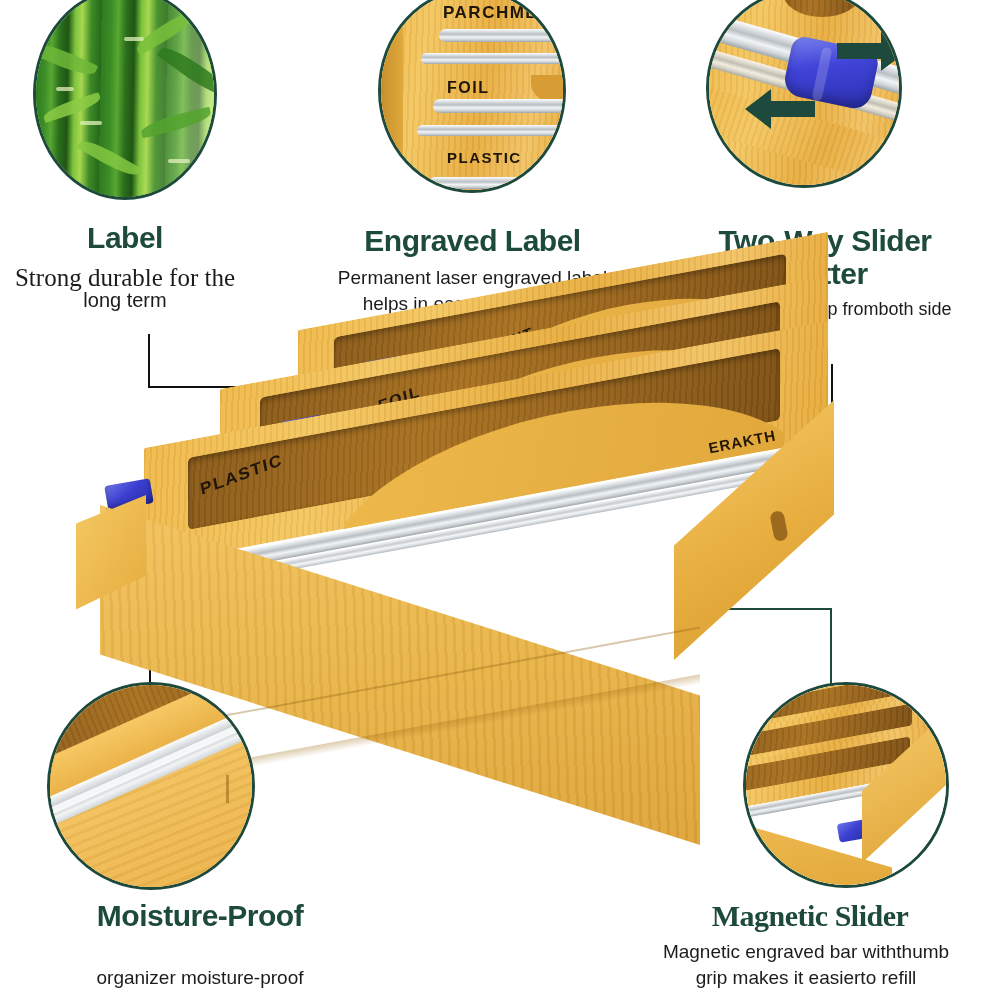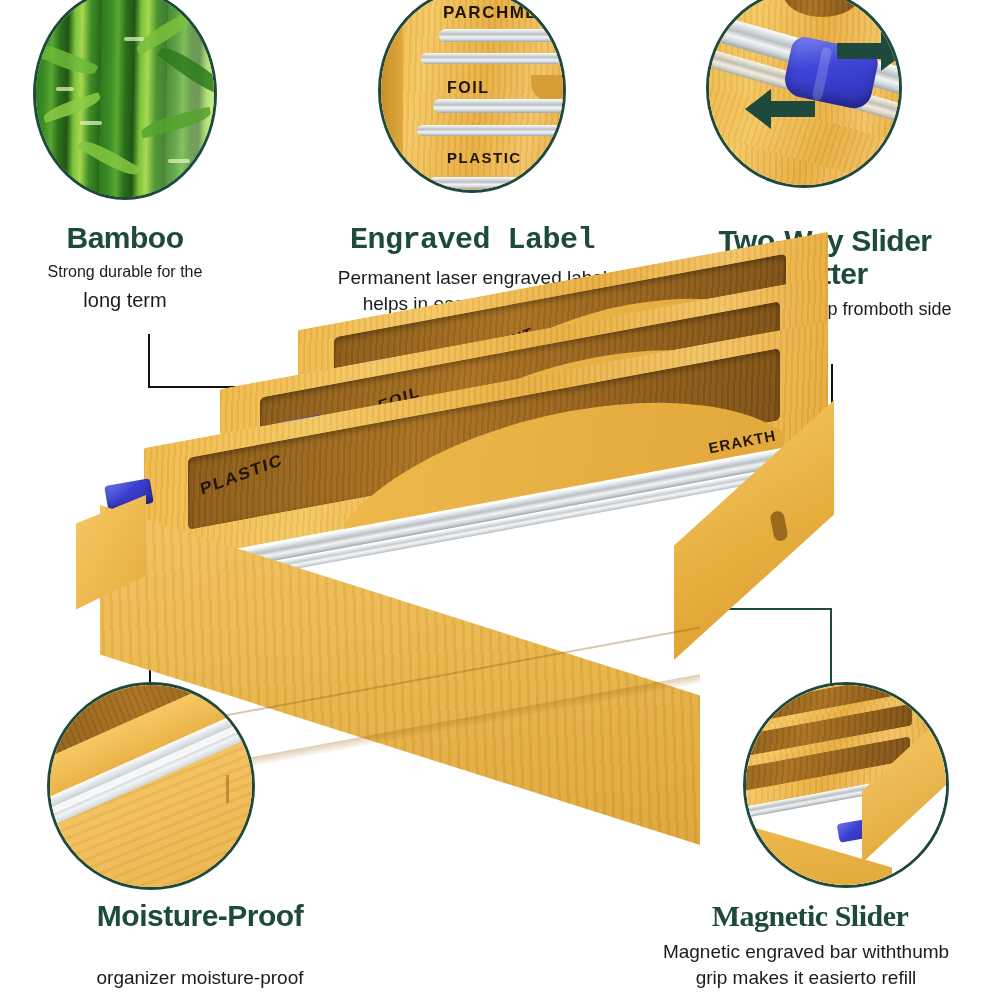--- a/index.html
+++ b/index.html
@@ -123,22 +123,22 @@
       <div class="bamboo-leaf" style="left:118px;top:72px;width:80px;height:17px;transform:rotate(36deg);background:#2e7a1d;"></div>
       <div class="bamboo-leaf" style="left:104px;top:124px;width:72px;height:15px;transform:rotate(-14deg);background:#54a32e;"></div>
       <div class="bamboo-leaf" style="left:40px;top:160px;width:66px;height:14px;transform:rotate(30deg);background:#84c842;"></div>
       <div class="bamboo-node" style="left:44px;top:130px;width:22px;"></div>
       <div class="bamboo-node" style="left:88px;top:46px;width:20px;"></div>
       <div class="bamboo-node" style="left:132px;top:168px;width:22px;"></div>
       <div class="bamboo-node" style="left:20px;top:96px;width:18px;"></div>
     </div>
   </div>
 
-  <div class="heading abs" style="left:20px;top:222px;width:210px;font-size:30px;">Bamboo</div>
-  <div class="body abs" style="left:10px;top:262px;width:230px;font-size:16px;">Strong durable for the</div>
+  <div class="heading abs" style="left:20px;top:222px;width:210px;font-size:30px;">Label</div>
+  <div class="body abs" style="left:10px;top:262px;width:230px;font-size:25px;font-family:Liberation Serif, serif;">Strong durable for the</div>
   <div class="body abs" style="left:10px;top:288px;width:230px;font-size:20px;">long term</div>
 
   <div class="circle" style="left:378px;top:-12px;width:188px;height:205px;">
     <div class="inner wood">
 
       <div class="abs" style="left:0;top:0;width:22px;height:100%;background:linear-gradient(90deg,#c68f2c,#e0a93c);"></div>
 
       <div class="engrave-text" style="left:62px;top:12px;font-size:17px;">PARCHMENT</div>
       <div class="abs metal" style="left:58px;top:38px;width:160px;height:13px;border-radius:7px;"></div>
       <div class="abs metal" style="left:40px;top:62px;width:170px;height:11px;border-radius:6px;"></div>
@@ -146,21 +146,21 @@
       <div class="engrave-text" style="left:66px;top:88px;font-size:16px;">FOIL</div>
       <div class="abs" style="left:150px;top:84px;width:44px;height:26px;background:#d79c33;border-radius:0 0 0 18px;"></div>
       <div class="abs metal" style="left:52px;top:108px;width:170px;height:14px;border-radius:7px;"></div>
       <div class="abs metal" style="left:36px;top:134px;width:178px;height:11px;border-radius:6px;"></div>
 
       <div class="engrave-text" style="left:66px;top:158px;font-size:15px;">PLASTIC</div>
       <div class="abs metal" style="left:48px;top:186px;width:150px;height:12px;border-radius:6px;"></div>
     </div>
   </div>
 
-  <div class="heading abs" style="left:300px;top:225px;width:345px;font-size:30px;font-family:Liberation Mono, monospace;">Engraved Label</div>
+  <div class="heading abs" style="left:300px;top:225px;width:345px;font-size:30px;">Engraved Label</div>
   <div class="body abs" style="left:285px;top:266px;width:375px;font-size:19px;">Permanent laser engraved label</div>
   <div class="body abs" style="left:285px;top:292px;width:375px;font-size:19px;">helps in easy organization</div>
 
   <div class="circle" style="left:706px;top:-12px;width:196px;height:200px;">
     <div class="inner wood">
 
       <div class="abs wood-dark" style="left:74px;top:-22px;width:78px;height:48px;border-radius:50%;"></div>
 
       <div class="abs metal" style="left:-10px;top:52px;width:230px;height:26px;transform:rotate(16deg);border-radius:13px;"></div>
       <div class="abs metal" style="left:-10px;top:88px;width:230px;height:18px;transform:rotate(16deg);border-radius:9px;opacity:.85;"></div>

